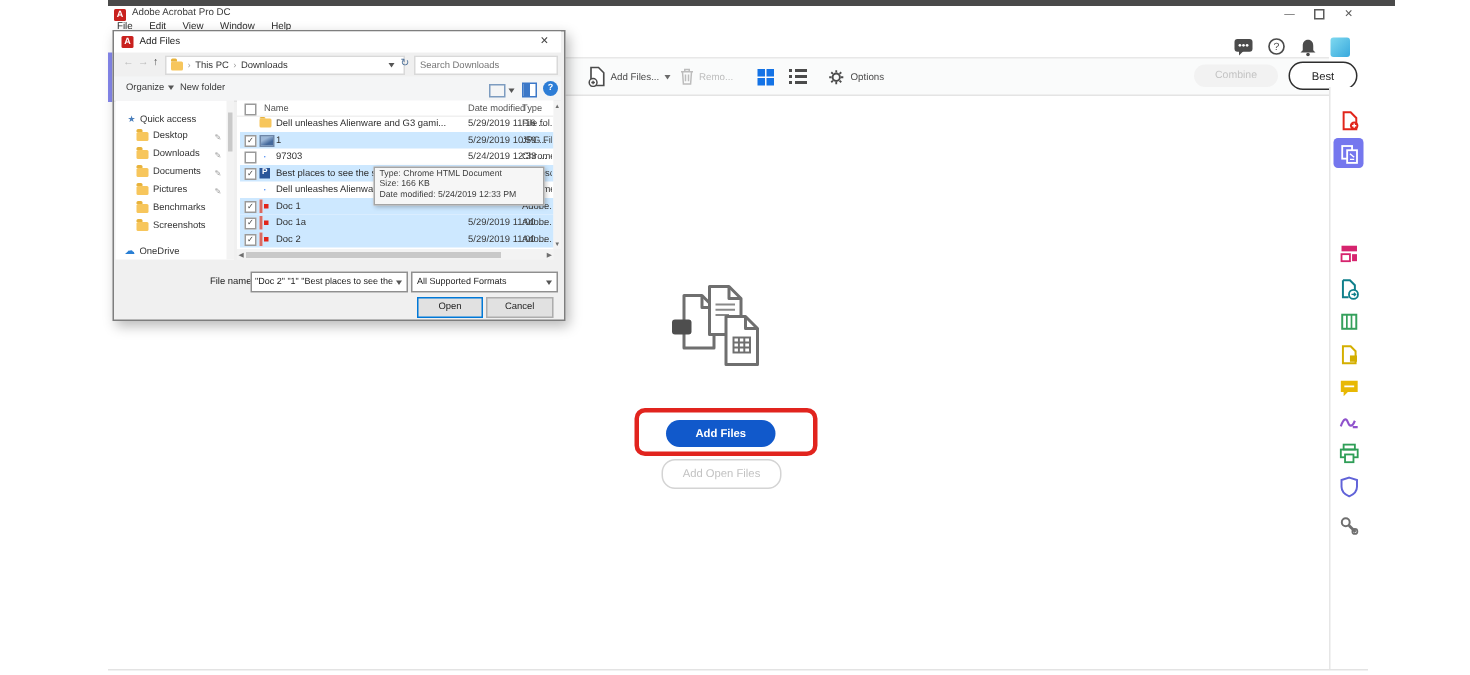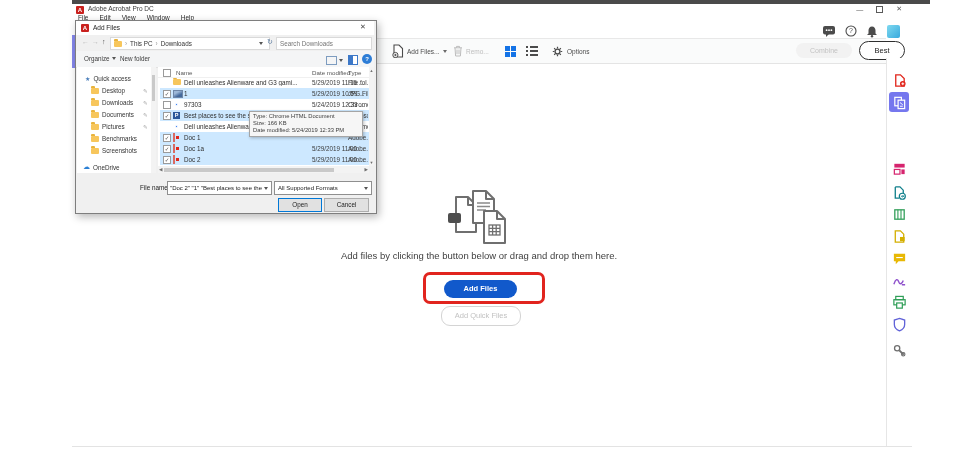--- a/index.html
+++ b/index.html
@@ -311,25 +311,24 @@
         <path d="M37 23 h13 l8 8 v24 H37 z"></path>
         <path d="M50 23 v8 h8" fill="none"></path>
       </g>
       <g fill="none" stroke="#6f6f6f" stroke-width="1.3">
         <rect x="42" y="37" width="11" height="10"></rect>
         <path d="M42 40.3 h11 M42 43.6 h11 M45.6 37 v10 M49.2 37 v10"></path>
       </g>
     </svg>
   </div>
   <div id="instructions" class="abs">
-    <div>Add files by clicking the button below or drag and drop them here.</div>
   </div>
   <div id="red-annot" class="abs"></div>
   <div id="btn-add-files" class="abs">Add Files</div>
-  <div id="btn-add-open" class="abs">Add Quick Files</div>
+  <div id="btn-add-open" class="abs">Add Open Files</div>
 
   <div id="purple-sliver" class="abs"></div>
 </div>
 
 <div id="dialog" class="abs">
 
   <div id="dlg-titlebar" class="abs">
     <div class="adobe-glyph abs" style="left:5px;top:3px;">A</div>
     <div id="dlg-title" class="abs">Add Files</div>
     <div id="dlg-close" class="abs">✕</div>

